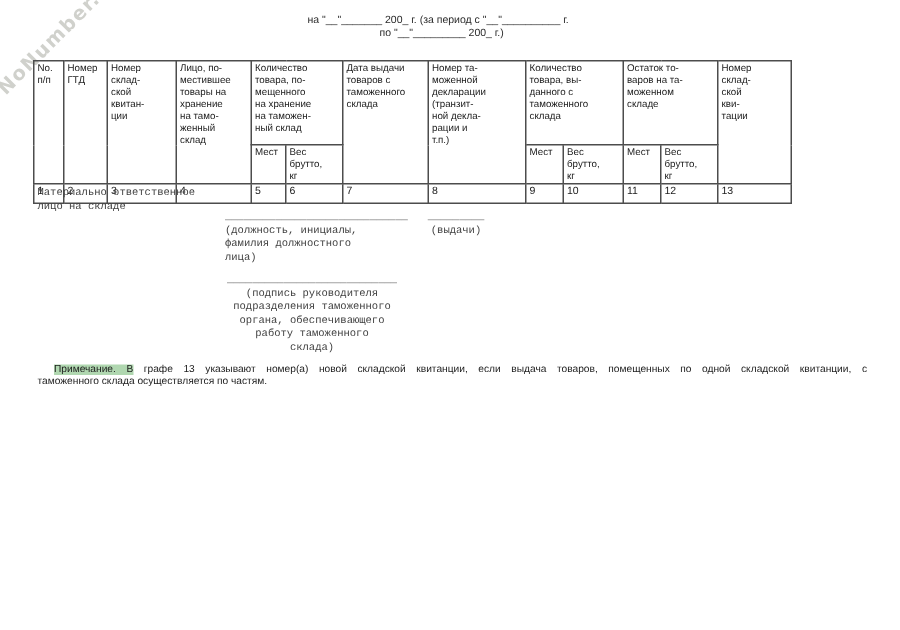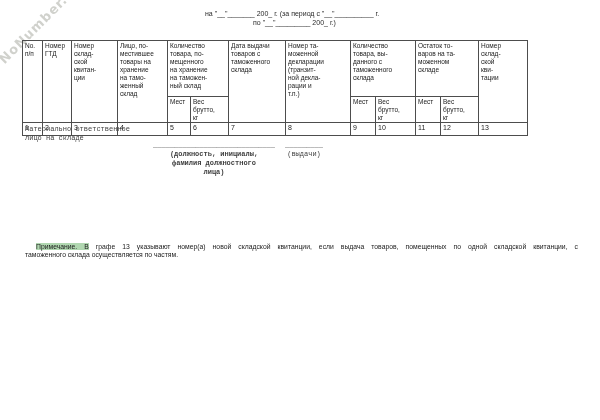--- a/index.html
+++ b/index.html
@@ -58,21 +58,21 @@
   tr.nums td { font-size: 7px; }
 
   
   .mono {
     font-family: "Liberation Mono", "DejaVu Sans Mono", monospace;
     font-size: 7px; line-height: 9px;
     color: #3f3f3f;
     white-space: pre-line;
   }
   .sig-label  { position: absolute; left: 25px;  top: 125px; }
-  .sig-mid    { position: absolute; left: 150px; top: 141px; width: 128px; text-align: center; font-weight: bold; }
+  .sig-mid    { position: absolute; left: 150px; top: 141px; width: 128px; text-align: left; }
   .sig-right  { position: absolute; left: 280px; top: 141px; width: 48px;  text-align: center; }
   .approval   { position: absolute; left: 130px; top: 183px; width: 156px; text-align: center; }
 
   
   .note {
     position: absolute; left: 25px; top: 243px; width: 553px;
     font-size: 6.8px; line-height: 8px; color: #1b1b1b;
   }
   .note .l1 {
     text-align: justify;
@@ -194,19 +194,25 @@
 
   <div class="mono sig-label">Материально ответственное
 лицо на складе</div>
   <div class="mono sig-mid">_____________________________
 (должность, инициалы,
 фамилия должностного
 лица)</div>
   <div class="mono sig-right">_________
 (выдачи)</div>
 
+  <div class="mono approval">___________________________
+(подпись руководителя
+подразделения таможенного
+органа, обеспечивающего
+работу таможенного
+склада)</div>
 
   <div class="note">
     <div class="l1"><span class="hl">Примечание. В</span><span> графе 13 указывают номер(а) новой складской квитанции, если выдача товаров, помещенных по одной складской квитанции, с</span></div>
     <div class="l2">таможенного склада осуществляется по частям.</div>
   </div>
 
 </div>
 
 </body></html>

